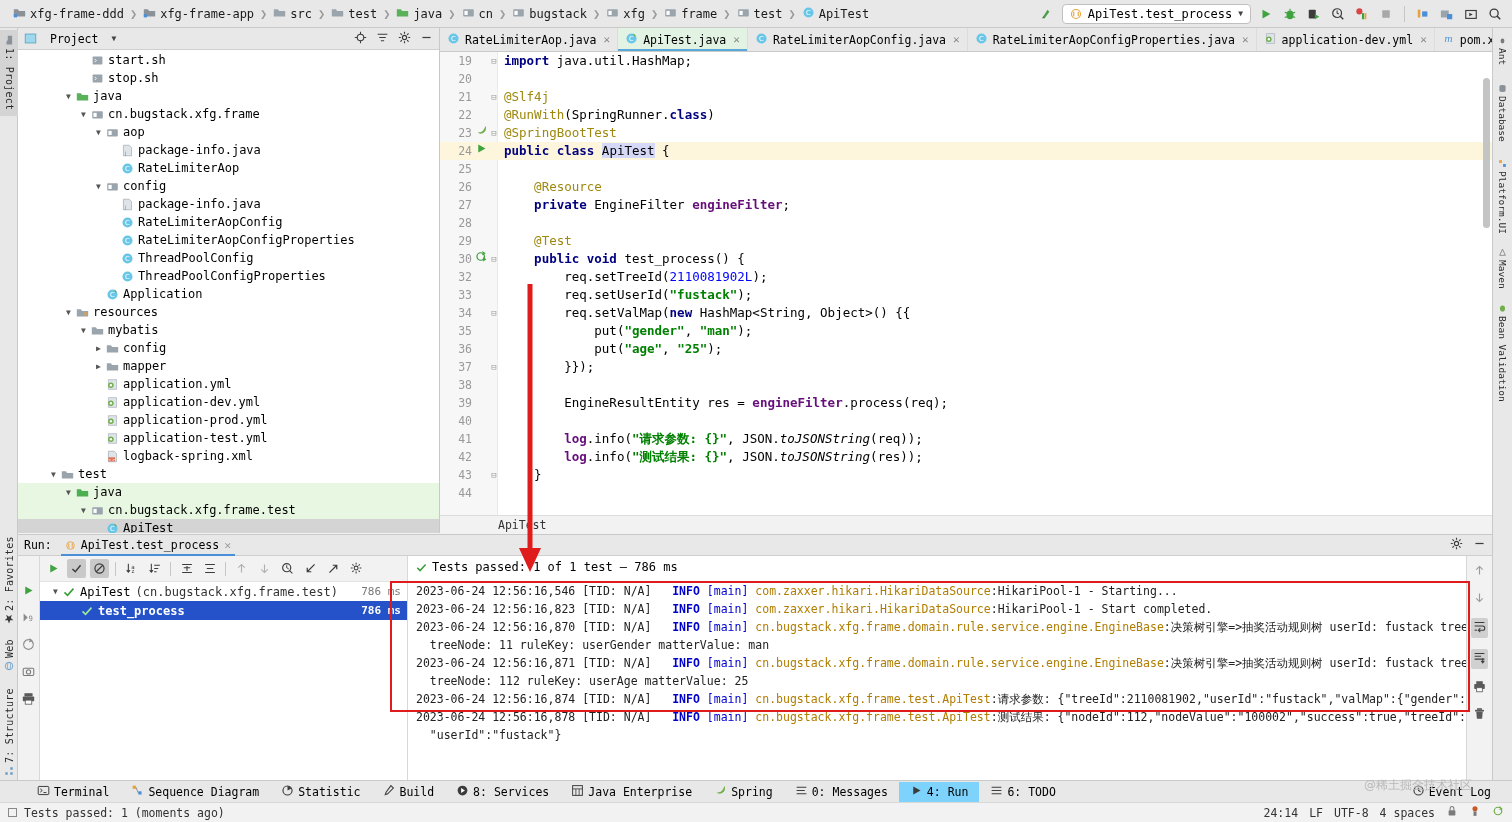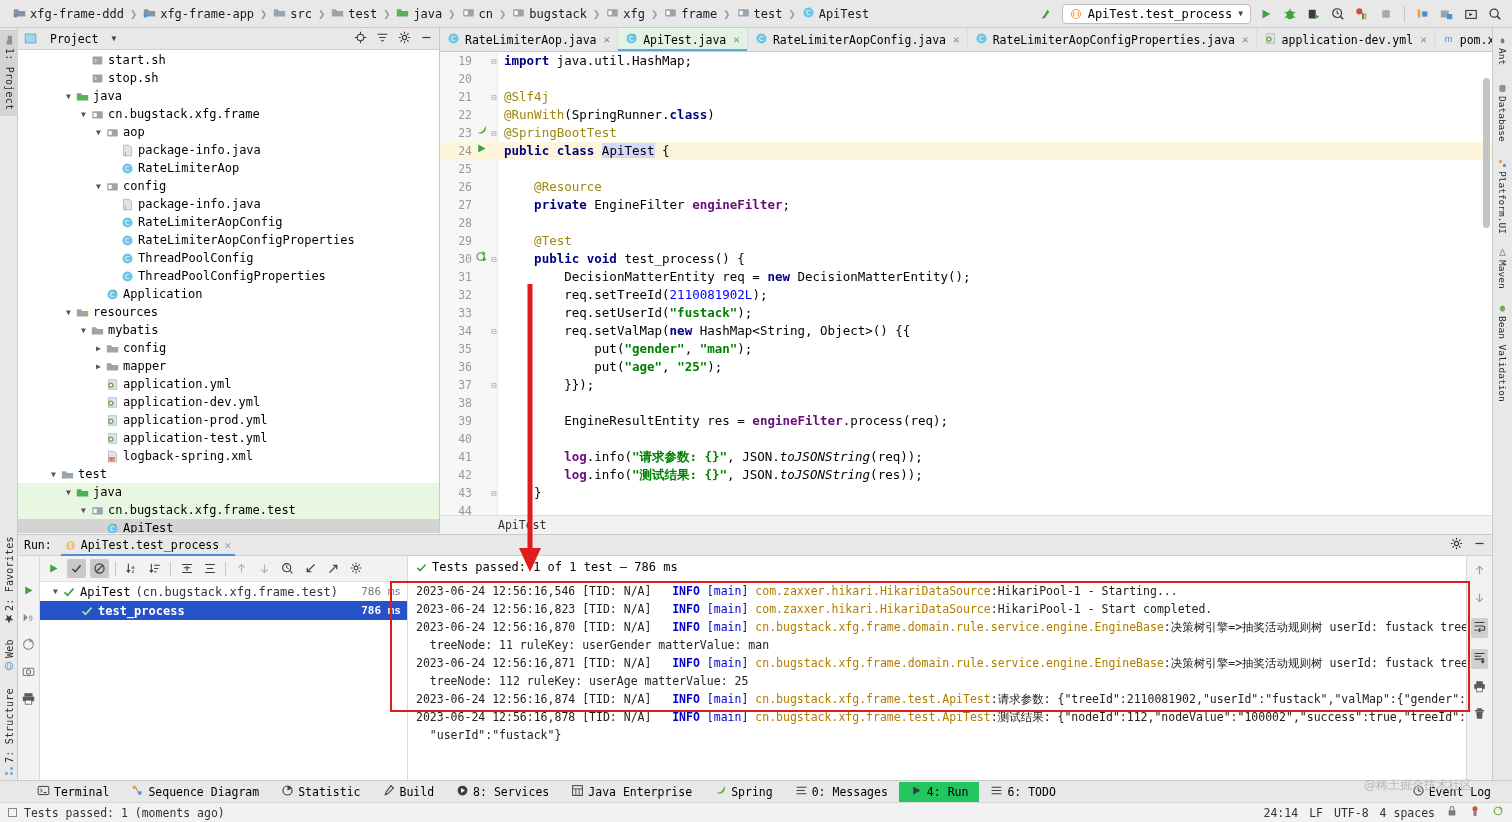--- a/index.html
+++ b/index.html
@@ -165,21 +165,21 @@
   }
   .redarrow { position:absolute; pointer-events:none; }
 
   
   .toolbar-bottom {
     position:absolute; left:0; bottom:20px; width:1512px; height:22px;
     background:#e8e8e8; border-top:1px solid #c9c9c9;
     display:flex; align-items:center; padding-left:26px; gap:0px; font-size:11.5px;
   }
   .btw { display:flex; align-items:center; gap:4px; padding:0 11px; height:20px; white-space:nowrap;}
-  .btw.sel { background:#22c55e; }
+  .btw.sel { background:#7dd3fc; }
   .toolbar-bottom .right { margin-left:auto; display:flex; align-items:center; gap:6px; padding-right:10px;}
   .statusbar {
     position:absolute; left:0; bottom:0; width:1512px; height:20px;
     background:#f2f2f2; border-top:1px solid #d8d8d8;
     display:flex; align-items:center; padding:0 8px; gap:7px; font-size:11.5px; color:#333;
   }
   .statusbar .right { margin-left:auto; display:flex; align-items:center; gap:11px;}
   .watermark {
     position:absolute; right:40px; bottom:28px; font-size:12px; color:#b9b9b9;
     font-family:"DejaVu Sans", sans-serif; pointer-events:none;
@@ -824,21 +824,20 @@
           <div class="cline"><span class="lnum">25</span><span class="gmark"></span><span class="fold"></span><span class="ctext"></span></div>
           <div class="cline"><span class="lnum">26</span><span class="gmark"></span><span class="fold"></span><span class="ctext">    <span class="ann">@Resource</span></span></div>
           <div class="cline"><span class="lnum">27</span><span class="gmark"></span><span class="fold"></span><span class="ctext">    <span class="kw">private</span> EngineFilter <span class="fld">engineFilter</span>;</span></div>
           <div class="cline"><span class="lnum">28</span><span class="gmark"></span><span class="fold"></span><span class="ctext"></span></div>
           <div class="cline"><span class="lnum">29</span><span class="gmark"></span><span class="fold"></span><span class="ctext">    <span class="ann">@Test</span></span></div>
           <div class="cline"><span class="lnum">30</span><span class="gmark"><svg width="13" height="13" viewBox="0 0 16 16">
                 <circle cx="7" cy="8" r="4.6" fill="none" stroke="#3a9e3a" stroke-width="1.5"></circle>
                 <path d="M9 2 L12 4 L9 6" fill="none" stroke="#3a9e3a" stroke-width="1.3"></path>
                 <path d="M10 9 L14 11.5 L10 14 Z" fill="#3a9e3a"></path>
               </svg></span><span class="fold">⊟</span><span class="ctext">    <span class="kw">public</span> <span class="kw">void</span> test_process() {</span></div>
-          <div class="cline"><span class="lnum">31</span><span class="gmark"></span><span class="fold"></span><span class="ctext">        DecisionMatterEntity req = <span class="kw">new</span> DecisionMatterEntity();</span></div>
           <div class="cline"><span class="lnum">32</span><span class="gmark"></span><span class="fold"></span><span class="ctext">        req.setTreeId(<span class="num">2110081902L</span>);</span></div>
           <div class="cline"><span class="lnum">33</span><span class="gmark"></span><span class="fold"></span><span class="ctext">        req.setUserId(<span class="str">"fustack"</span>);</span></div>
           <div class="cline"><span class="lnum">34</span><span class="gmark"></span><span class="fold">⊟</span><span class="ctext">        req.setValMap(<span class="kw">new</span> HashMap&lt;String, Object&gt;() {{</span></div>
           <div class="cline"><span class="lnum">35</span><span class="gmark"></span><span class="fold"></span><span class="ctext">            put(<span class="str">"gender"</span>, <span class="str">"man"</span>);</span></div>
           <div class="cline"><span class="lnum">36</span><span class="gmark"></span><span class="fold"></span><span class="ctext">            put(<span class="str">"age"</span>, <span class="str">"25"</span>);</span></div>
           <div class="cline"><span class="lnum">37</span><span class="gmark"></span><span class="fold">⊟</span><span class="ctext">        }});</span></div>
           <div class="cline"><span class="lnum">38</span><span class="gmark"></span><span class="fold"></span><span class="ctext"></span></div>
           <div class="cline"><span class="lnum">39</span><span class="gmark"></span><span class="fold"></span><span class="ctext">        EngineResultEntity res = <span class="fld">engineFilter</span>.process(req);</span></div>
           <div class="cline"><span class="lnum">40</span><span class="gmark"></span><span class="fold"></span><span class="ctext"></span></div>
           <div class="cline"><span class="lnum">41</span><span class="gmark"></span><span class="fold"></span><span class="ctext">        <span class="fld">log</span>.info(<span class="str">"请求参数: {}"</span>, JSON.<span class="ital">toJSONString</span>(req));</span></div>

